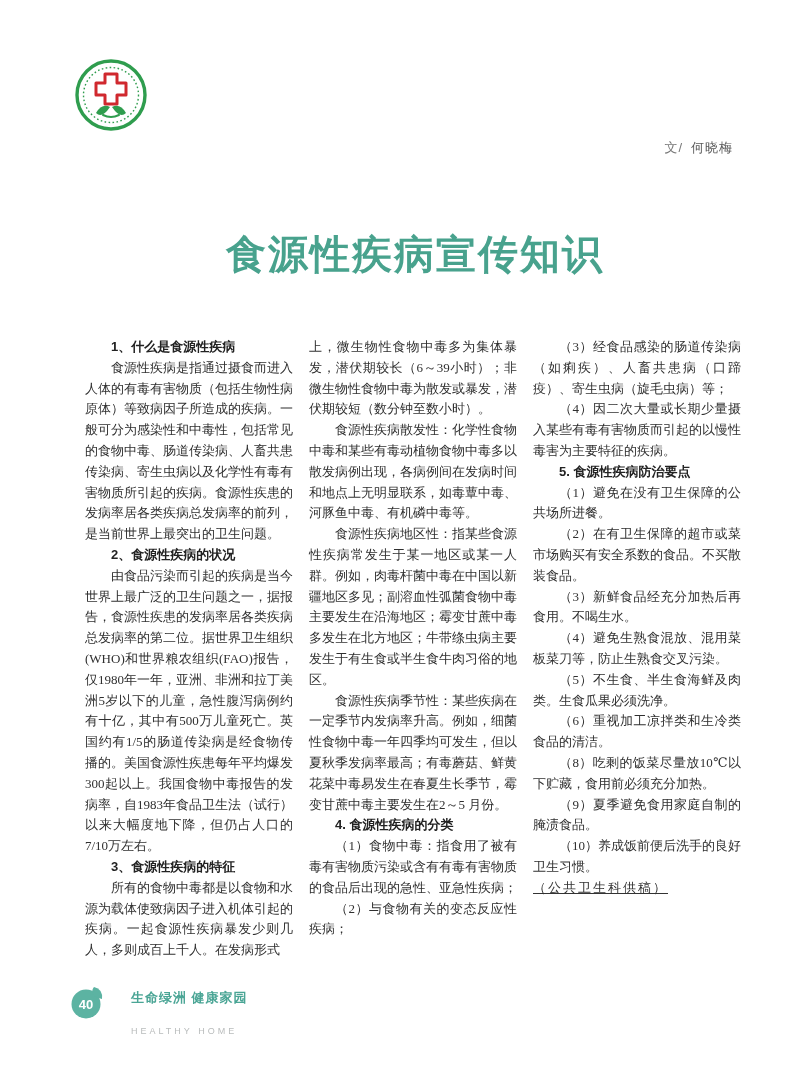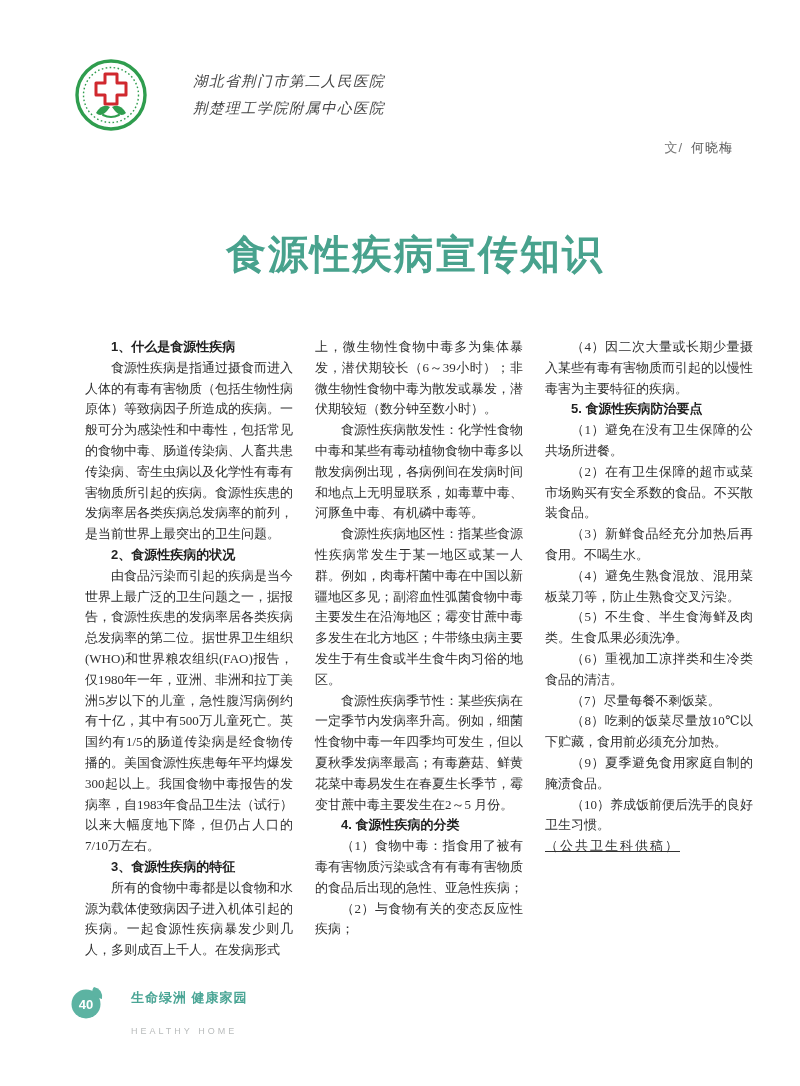--- a/index.html
+++ b/index.html
@@ -16,21 +16,21 @@
   .byline{position:absolute;top:139px;right:67px;font-size:13px;color:#5a5a5a;
       font-family:"Liberation Sans","DejaVu Sans",sans-serif;letter-spacing:1px;}
   .byline .prefix{color:#777;margin-right:8px;}
 
   
   .title{position:absolute;left:85px;top:204px;width:660px;text-align:center;
       font-size:40px;font-weight:bold;color:#48a28d;letter-spacing:2px;line-height:1.2;}
 
   
   .body-cols{position:absolute;left:85px;top:337px;width:660px;height:650px;
-      display:flex;gap:22px;}
+      display:flex;gap:16px;}
   .col{width:208px;flex:0 0 208px;font-size:13px;line-height:20.8px;
       text-align:justify;text-justify:inter-character;}
   .col p{margin:0;}
   .blk{text-indent:2em;}
   .blk.noindent{text-indent:0;}
   .blk.heading{font-weight:bold;color:#222;
       font-family:"Liberation Sans","DejaVu Sans",sans-serif;}
   .blk.credit{text-indent:0;padding-right:18px;
       letter-spacing:2px;color:#333;text-decoration:underline;}
 
@@ -48,24 +48,20 @@
 
 <div class="masthead">
   <svg class="logo" viewBox="0 0 76 76">
     <circle cx="38" cy="38" r="34" fill="#ffffff" stroke="#2f9d4e" stroke-width="3.4"></circle>
     <circle cx="38" cy="38" r="27.5" fill="none" stroke="#2f9d4e" stroke-width="1.4" stroke-dasharray="1.6 2.4"></circle>
     <path d="M32 17 h12 v9 h9 v12 h-9 v9 h-12 v-9 h-9 v-12 h9 z" fill="#ffffff" stroke="#d0282e" stroke-width="3" stroke-linejoin="round"></path>
     <path d="M23 56 q6 -10 14 -6 q-8 12 -14 6 z" fill="#2f9d4e"></path>
     <path d="M53 56 q-6 -10 -14 -6 q8 12 14 6 z" fill="#2f9d4e"></path>
     <path d="M30 58 q8 4 16 0" fill="none" stroke="#2f9d4e" stroke-width="2" stroke-linecap="round"></path>
   </svg>
-  <div class="hospital-names">
-    <div>湖北省荆门市第二人民医院</div>
-    <div>荆楚理工学院附属中心医院</div>
-  </div>
 </div>
 
 <div class="byline">
   <span class="prefix">文/</span><span>何晓梅</span>
 </div>
 
 <h1 class="title">食源性疾病宣传知识</h1>
 
 <div class="body-cols">
   <div class="col">
@@ -79,29 +75,29 @@
   <div class="col">
       <p class="blk para noindent">上，微生物性食物中毒多为集体暴发，潜伏期较长（6～39小时）；非微生物性食物中毒为散发或暴发，潜伏期较短（数分钟至数小时）。</p>
       <p class="blk para">食源性疾病散发性：化学性食物中毒和某些有毒动植物食物中毒多以散发病例出现，各病例间在发病时间和地点上无明显联系，如毒蕈中毒、河豚鱼中毒、有机磷中毒等。</p>
       <p class="blk para">食源性疾病地区性：指某些食源性疾病常发生于某一地区或某一人群。例如，肉毒杆菌中毒在中国以新疆地区多见；副溶血性弧菌食物中毒主要发生在沿海地区；霉变甘蔗中毒多发生在北方地区；牛带绦虫病主要发生于有生食或半生食牛肉习俗的地区。</p>
       <p class="blk para">食源性疾病季节性：某些疾病在一定季节内发病率升高。例如，细菌性食物中毒一年四季均可发生，但以夏秋季发病率最高；有毒蘑菇、鲜黄花菜中毒易发生在春夏生长季节，霉变甘蔗中毒主要发生在2～5 月份。</p>
       <p class="blk heading">4. 食源性疾病的分类</p>
       <p class="blk para">（1）食物中毒：指食用了被有毒有害物质污染或含有有毒有害物质的食品后出现的急性、亚急性疾病；</p>
       <p class="blk para">（2）与食物有关的变态反应性疾病；</p>
     </div>
   <div class="col">
+      <p class="blk para">（3）经食品感染的肠道传染病（如痢疾）、人畜共患病（口蹄疫）、寄生虫病（旋毛虫病）等；</p>
       <p class="blk para">（4）因二次大量或长期少量摄入某些有毒有害物质而引起的以慢性毒害为主要特征的疾病。</p>
       <p class="blk heading">5. 食源性疾病防治要点</p>
       <p class="blk para">（1）避免在没有卫生保障的公共场所进餐。</p>
       <p class="blk para">（2）在有卫生保障的超市或菜市场购买有安全系数的食品。不买散装食品。</p>
       <p class="blk para">（3）新鲜食品经充分加热后再食用。不喝生水。</p>
       <p class="blk para">（4）避免生熟食混放、混用菜板菜刀等，防止生熟食交叉污染。</p>
       <p class="blk para">（5）不生食、半生食海鲜及肉类。生食瓜果必须洗净。</p>
       <p class="blk para">（6）重视加工凉拌类和生冷类食品的清洁。</p>
-      <p class="blk para">（7）尽量每餐不剩饭菜。</p>
       <p class="blk para">（8）吃剩的饭菜尽量放10℃以下贮藏，食用前必须充分加热。</p>
       <p class="blk para">（9）夏季避免食用家庭自制的腌渍食品。</p>
       <p class="blk para">（10）养成饭前便后洗手的良好卫生习惯。</p>
       <p class="blk credit">（公共卫生科供稿）</p>
     </div>
 </div>
 
 <div class="footer">
   <div class="page-badge">
     <svg viewBox="0 0 34 34" width="34" height="34">

